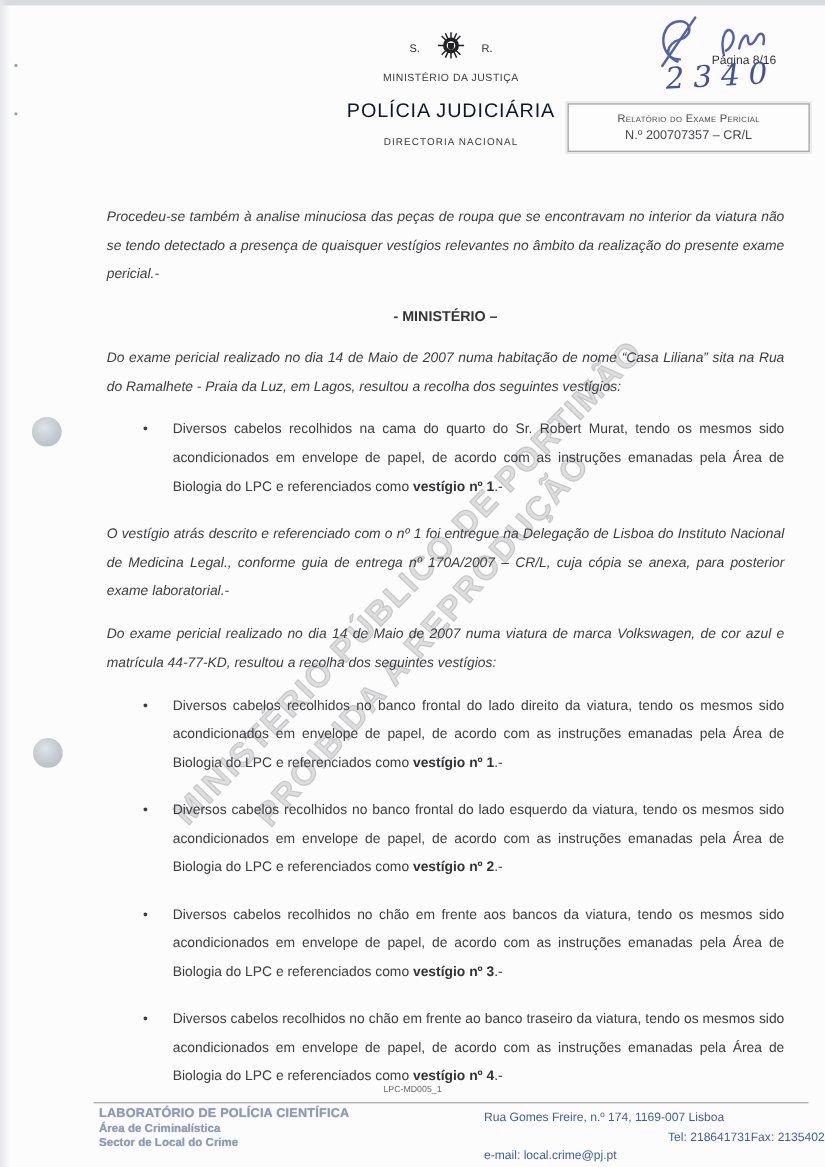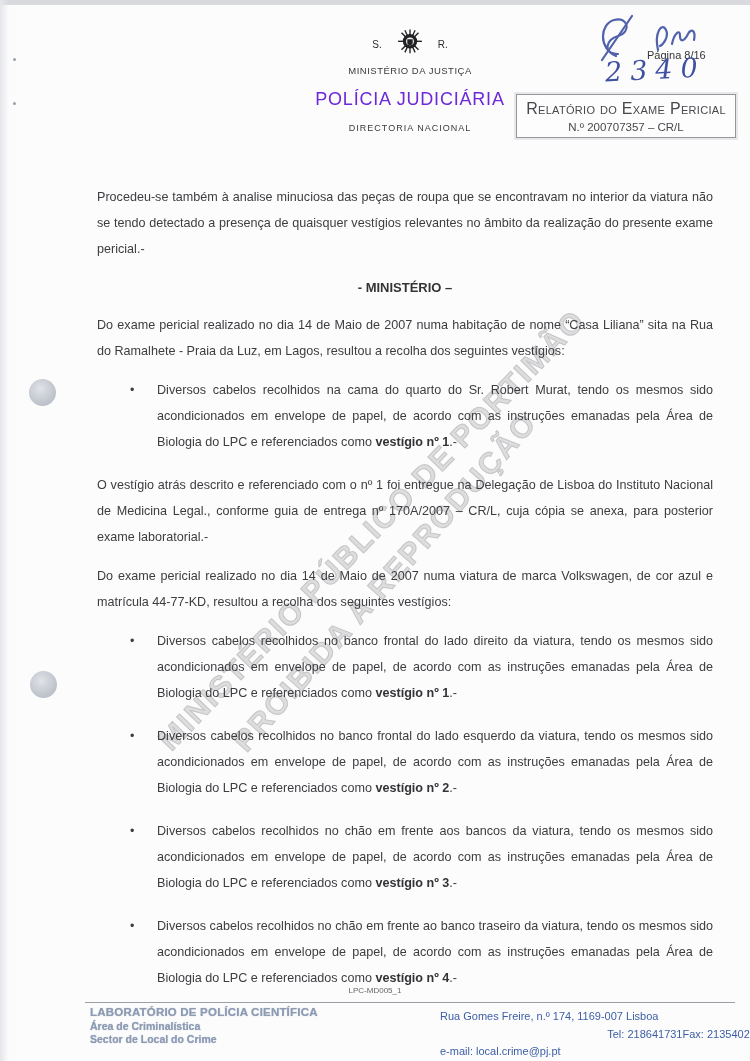--- a/index.html
+++ b/index.html
@@ -9,43 +9,43 @@
   .edge-top{position:absolute;top:0;left:0;right:0;height:5px;background:#d9dadd;}
   .edge-left{position:absolute;top:0;left:0;bottom:0;width:9px;
              background:linear-gradient(90deg,#e5e6e9,rgba(252,252,253,0));}
   .dot{position:absolute;width:3px;height:3px;border-radius:50%;background:#9aa0a8;}
   .hole{position:absolute;width:27px;height:27px;border-radius:50%;
         background:radial-gradient(circle at 42% 36%, #e0e3e7 0%, #c9cdd4 45%, #adb4be 100%);}
   
   .header{position:absolute;left:285px;top:28px;width:250px;text-align:center;}
   .crest-row{display:flex;align-items:center;justify-content:center;gap:11px;font-size:10px;color:#2e2e30;}
   .ministry{margin-top:5px;font-size:9.5px;letter-spacing:.5px;color:#3a3a3c;}
-  .org{margin-top:13px;font-size:18px;letter-spacing:.8px;color:#6d28d9;}
+  .org{margin-top:13px;font-size:18px;letter-spacing:.8px;color:#0f172a;}
   .directorate{margin-top:13px;font-size:9px;letter-spacing:1px;color:#3a3a3c;}
   
   .page-label{position:absolute;left:647px;top:49px;font-size:11px;color:#343436;}
   .hand-number{position:absolute;left:605px;top:54px;font-size:27px;color:#3f51a3;
                font-family:"DejaVu Serif",serif;font-style:italic;letter-spacing:8px;
                transform:rotate(-3deg);}
   .scribbles{position:absolute;left:588px;top:10px;}
   .stamp-box{position:absolute;left:516px;top:94px;width:218px;height:42px;
              border:1px solid #96969a;box-shadow:0 0 0 2px #e8e8eb;
              display:flex;flex-direction:column;align-items:center;justify-content:center;
              background:#fdfdfe;}
-  .stamp-line1{font-variant:small-caps;font-size:16px;color:#48484c;letter-spacing:.3px;}
+  .stamp-line1{font-variant:small-caps;font-size:10px;color:#48484c;letter-spacing:.3px;}
   .stamp-line2{font-size:11.5px;color:#48484c;margin-top:3px;}
   
   .wm{position:absolute;white-space:nowrap;font-size:30px;letter-spacing:2px;font-weight:bold;
       color:rgba(190,190,192,0.50);-webkit-text-stroke:1px rgba(178,178,182,0.65);z-index:0;}
   .wm1{left:372px;top:530px;transform:translate(-50%,-50%) rotate(-46deg);}
   .wm2{left:385px;top:582px;transform:translate(-50%,-50%) rotate(-48.5deg);}
   
   .doc-body{position:absolute;left:97px;top:184px;width:616px;z-index:1;
             font-size:12.6px;line-height:26px;text-align:justify;color:#3d3d40;}
-  .doc-body p{margin:0 0 13px 0;}
+  .doc-body p{margin:0 0 13px 0;font-style:italic;}
   .heading{font-weight:bold;text-align:center;margin:7px 0 11px 0;font-size:13px;color:#343437;}
   .blist{margin:4px 0 4px 0;}
   .bullet-item{position:relative;padding-left:60px;margin-bottom:17px;}
   .bullet-item .marker{position:absolute;left:33px;top:0;}
   b{color:#333336;}
   
   .form-code{position:absolute;left:0;right:0;top:986px;text-align:center;font-size:8px;color:#666;z-index:1;}
   .footer-rule{position:absolute;left:85px;top:1002px;width:650px;border-top:1px solid #9aa0a6;}
   .footer-left{position:absolute;left:90px;top:1006px;color:#8d9bb3;font-weight:bold;line-height:13.5px;
                text-shadow:0 0 1px rgba(141,155,179,.85);}

